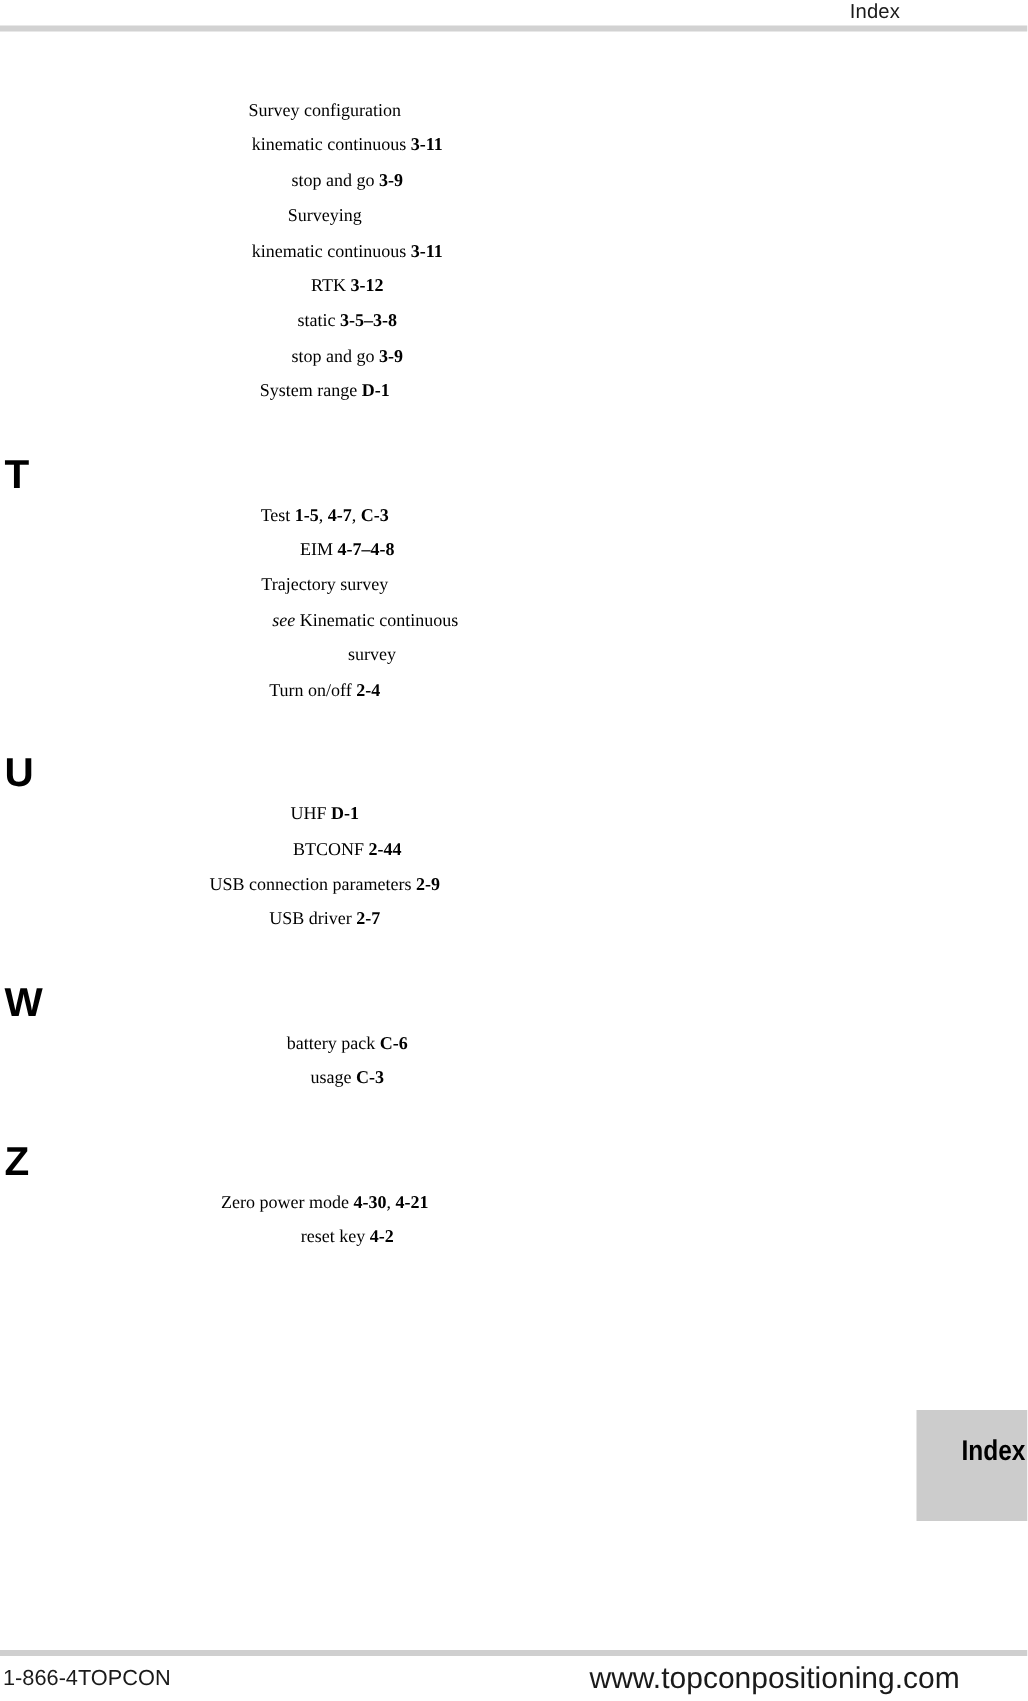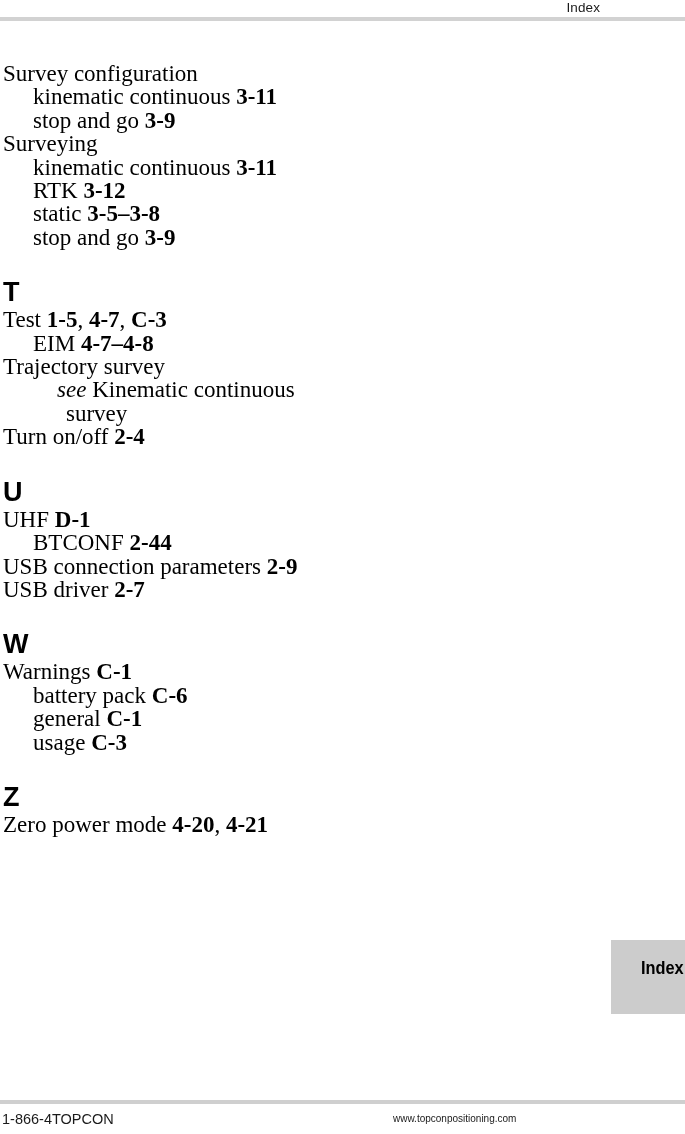--- a/index.html
+++ b/index.html
@@ -60,23 +60,24 @@
     font-size: 27px;
     line-height: 30px;
     color: #000000;
     margin-left: 3px;
     margin-bottom: 1px;
   }
   .section-gap-top {
     height: 28px;
   }
   .entry {
-    font-size: 23px;
+    font-size: 12px;
     line-height: 23.4px;
     white-space: nowrap;
+    text-align: center;
   }
   .entry.main {
     padding-left: 3px;
   }
   .entry.sub {
     padding-left: 33px;
   }
   .entry.subwrap {
     padding-left: 66px;
   }
@@ -135,21 +136,21 @@
     font-size: 14.5px;
     line-height: 18px;
     color: #1a1a1a;
     white-space: nowrap;
   }
   #footer-url {
     position: absolute;
     left: 393px;
     top: 10px;
     font-family: "Liberation Sans", "DejaVu Sans", sans-serif;
-    font-size: 10px;
+    font-size: 20px;
     line-height: 18px;
     color: #1a1a1a;
     white-space: nowrap;
   }
 </style>
 </head>
 <body>
 
 <div id="page-header">
   <div id="header-title">Index</div>
@@ -159,20 +160,21 @@
 <div id="index-body">
     <div class="section">
       <div class="entry main"><span>Survey configuration</span></div>
       <div class="entry sub"><span>kinematic continuous</span> <span><span class="ref">3-11</span></span></div>
       <div class="entry sub"><span>stop and go</span> <span><span class="ref">3-9</span></span></div>
       <div class="entry main"><span>Surveying</span></div>
       <div class="entry sub"><span>kinematic continuous</span> <span><span class="ref">3-11</span></span></div>
       <div class="entry sub"><span>RTK</span> <span><span class="ref">3-12</span></span></div>
       <div class="entry sub"><span>static</span> <span><span class="ref">3-5–3-8</span></span></div>
       <div class="entry sub"><span>stop and go</span> <span><span class="ref">3-9</span></span></div>
+      <div class="entry main"><span>System range</span> <span><span class="ref">D-1</span></span></div>
     </div>
     <div class="section">
       <div class="section-gap-top"></div>
       <div class="section-letter">T</div>
       <div class="entry main"><span>Test</span> <span><span class="ref">1-5</span>, <span class="ref">4-7</span>, <span class="ref">C-3</span></span></div>
       <div class="entry sub"><span>EIM</span> <span><span class="ref">4-7–4-8</span></span></div>
       <div class="entry main"><span>Trajectory survey</span></div>
       <div class="entry sub"><span><span class="see">see</span> Kinematic continuous</span></div>
       <div class="entry subwrap"><span>survey</span></div>
       <div class="entry main"><span>Turn on/off</span> <span><span class="ref">2-4</span></span></div>
@@ -181,29 +183,28 @@
       <div class="section-gap-top"></div>
       <div class="section-letter">U</div>
       <div class="entry main"><span>UHF</span> <span><span class="ref">D-1</span></span></div>
       <div class="entry sub"><span>BTCONF</span> <span><span class="ref">2-44</span></span></div>
       <div class="entry main"><span>USB connection parameters</span> <span><span class="ref">2-9</span></span></div>
       <div class="entry main"><span>USB driver</span> <span><span class="ref">2-7</span></span></div>
     </div>
     <div class="section">
       <div class="section-gap-top"></div>
       <div class="section-letter">W</div>
-      <div class="entry main"><span>Warnings</span> <span><span class="ref">C-1</span></span></div>
       <div class="entry sub"><span>battery pack</span> <span><span class="ref">C-6</span></span></div>
-      <div class="entry sub"><span>general</span> <span><span class="ref">C-1</span></span></div>
       <div class="entry sub"><span>usage</span> <span><span class="ref">C-3</span></span></div>
     </div>
     <div class="section">
       <div class="section-gap-top"></div>
       <div class="section-letter">Z</div>
-      <div class="entry main"><span>Zero power mode</span> <span><span class="ref">4-20</span>, <span class="ref">4-21</span></span></div>
+      <div class="entry main"><span>Zero power mode</span> <span><span class="ref">4-30</span>, <span class="ref">4-21</span></span></div>
+      <div class="entry sub"><span>reset key</span> <span><span class="ref">4-2</span></span></div>
     </div>
   </div>
 
 <div id="side-tab">
   <div id="side-tab-label">Index</div>
 </div>
 
 <div id="page-footer">
   <div id="footer-rule"></div>
   <div id="footer-phone">1-866-4TOPCON</div>

